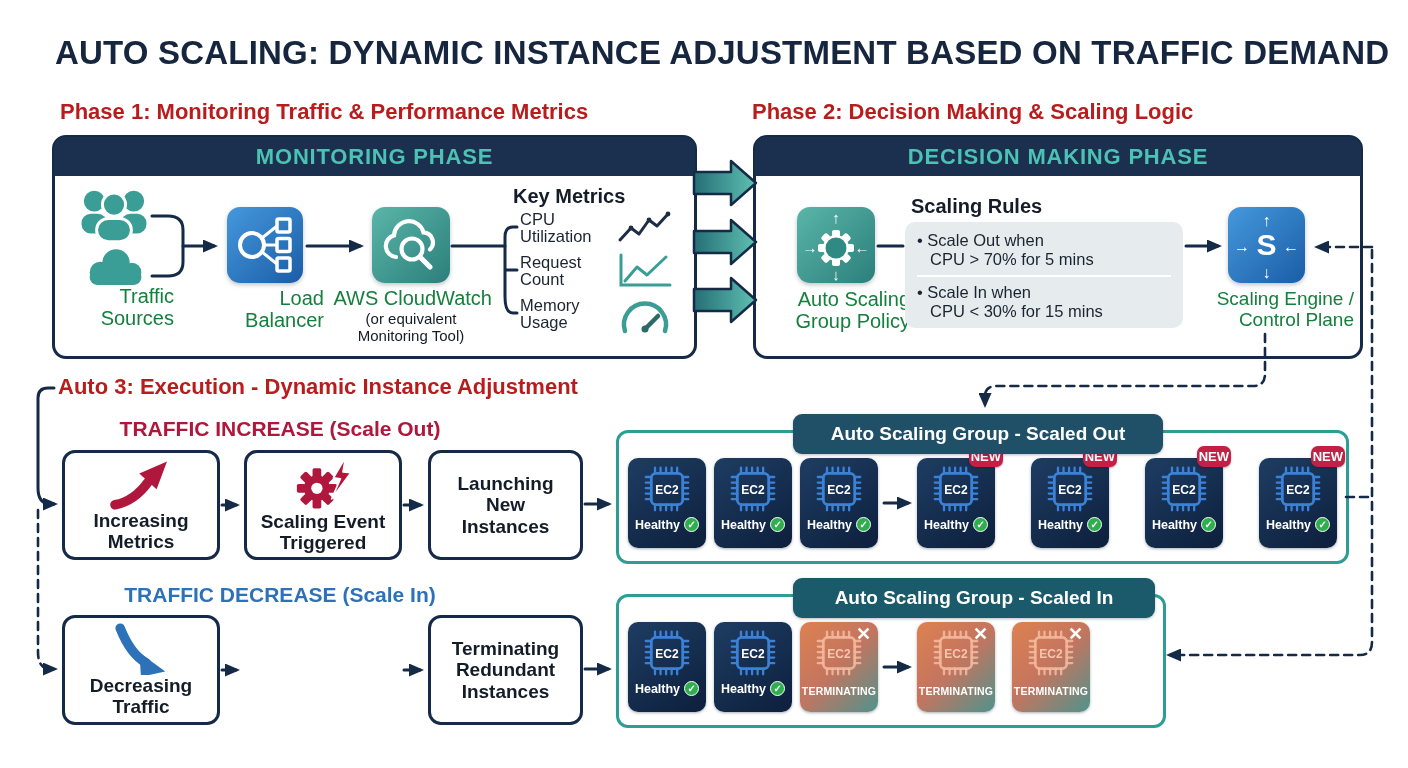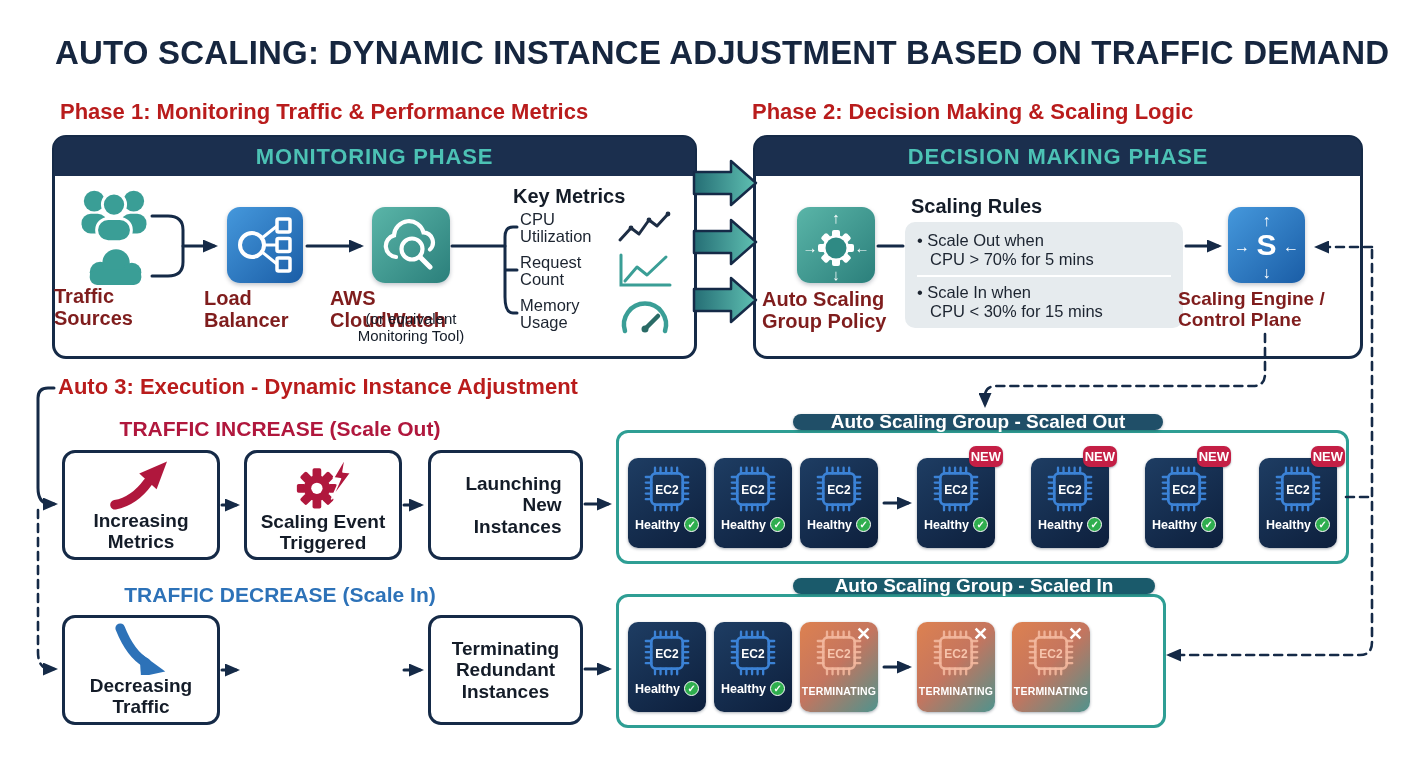--- a/index.html
+++ b/index.html
@@ -8,35 +8,35 @@
   .abs{position:absolute;}
   .title{font-weight:800;font-size:33px;letter-spacing:.2px;color:#16263f;white-space:nowrap;}
   .phasehead{font-weight:bold;font-size:22px;color:#b91c1c;white-space:nowrap;}
   .panel{position:absolute;border:3px solid #152a47;border-radius:14px;background:#fff;}
   .panel-header{position:absolute;top:-1px;left:-1px;right:-1px;height:39px;background:#1b2f4e;
     border-radius:11px 11px 0 0;display:flex;align-items:center;justify-content:center;
     color:#4cc2b5;font-weight:bold;font-size:22px;letter-spacing:.8px;}
   .iconsq{position:absolute;border-radius:13px;box-shadow:0 2px 4px rgba(10,25,47,.25);}
   .blueicon{background:linear-gradient(135deg,#4598dc,#1a5da6);}
   .tealicon{background:linear-gradient(135deg,#5ab5a8,#2b7f7b);}
-  .biglbl{position:absolute;font-weight:bold;font-size:20px;color:#7f1d1d;text-align:left;line-height:1.12;}
+  .biglbl{position:absolute;font-weight:normal;font-size:20px;color:#15803d;text-align:right;line-height:1.12;}
   .sublbl{position:absolute;font-size:15px;color:#141c28;text-align:center;line-height:1.1;}
   .kmtitle{position:absolute;font-weight:bold;font-size:20px;color:#141c28;}
   .metriclbl{position:absolute;font-size:16.5px;font-weight:500;color:#1c2430;line-height:1.06;width:104px;}
   .rulesbox{position:absolute;background:#e6ebee;border-radius:10px;padding:9px 12px;box-sizing:border-box;}
   .rline1{font-size:16.5px;color:#1c2430;}
   .rline2{font-size:16.5px;color:#1c2430;padding-left:13px;}
   .rdiv{height:2px;background:#fff;margin:6px 0;}
   .sectionhead{position:absolute;font-weight:bold;font-size:21px;text-align:center;white-space:nowrap;}
   .red{color:#b0173d;} .blue{color:#2d72b8;}
   .flowbox{position:absolute;width:158px;height:110px;border:3px solid #152a47;border-radius:13px;background:#fff;
     display:flex;flex-direction:column;align-items:center;justify-content:center;box-sizing:border-box;}
   .flowlbl{font-weight:bold;font-size:19px;color:#141c28;text-align:center;line-height:1.12;}
   .groupbox{position:absolute;border:3px solid #2e9e94;border-radius:12px;background:#fff;z-index:1;}
-  .groupheader{position:absolute;height:16px;border-radius:9px;display:flex;align-items:center;justify-content:center;
+  .groupheader{position:absolute;height:40px;border-radius:9px;display:flex;align-items:center;justify-content:center;
     color:#fff;font-weight:bold;font-size:19px;z-index:4;box-shadow:0 1px 3px rgba(10,25,47,.3);}
   .gh-out{background:#204f68;} .gh-in{background:#1a5a6b;}
   .ec2-card{position:absolute;width:78px;height:90px;border-radius:10px;display:flex;flex-direction:column;
     align-items:center;z-index:3;box-shadow:0 1px 3px rgba(10,25,47,.35);}
   .healthy{background:linear-gradient(145deg,#1e3d63,#0d1f3c);}
   .terminating{background:linear-gradient(135deg,#dd8150 0%,#c4755f 48%,#4f938d 100%);}
   .chipsvg{width:48px;height:48px;margin-top:7px;}
   .chip-outline{stroke:#3b82d6;fill:none;}
   .chip-pins{stroke:#3b82d6;}
   .terminating .chip-outline,.terminating .chip-pins{stroke:#f3b89e;opacity:.9;}
@@ -217,21 +217,21 @@
         <rect x="28" y="13" width="10" height="10" rx="2" transform="rotate(270 33 36)"></rect>
         <rect x="28" y="13" width="10" height="10" rx="2" transform="rotate(315 33 36)"></rect>
         <circle cx="33" cy="36" r="15"></circle>
       </g>
       <circle cx="33" cy="36" r="6.5" fill="#fff"></circle>
       <polygon points="66,0 52,24 60,25 50,48 72,18 63,17" fill="#b0173d" stroke="#fff" stroke-width="2" stroke-linejoin="round"></polygon>
     </svg>
     <div class="flowlbl" style="width:140px;">Scaling Event Triggered</div>
   </div>
   <div class="flowbox" style="left:428px;top:450px;width:155px;">
-    <div class="flowlbl" style="width:112px;text-align:right;">Launching New Instances</div>
+    <div class="flowlbl" style="width:112px;">Launching New Instances</div>
   </div>
 
   <div class="flowbox" style="left:62px;top:615px;">
     <svg width="84" height="52" viewBox="0 0 80 60">
       <path d="M16,6 Q28,36 46,46" fill="none" stroke="#2d72b8" stroke-width="11" stroke-linecap="round"></path>
       <polygon points="38,34 68,56 40,62" fill="#2d72b8"></polygon>
     </svg>
     <div class="flowlbl" style="width:130px;">Decreasing Traffic</div>
   </div>
   <div class="flowbox" style="left:428px;top:615px;width:155px;">

